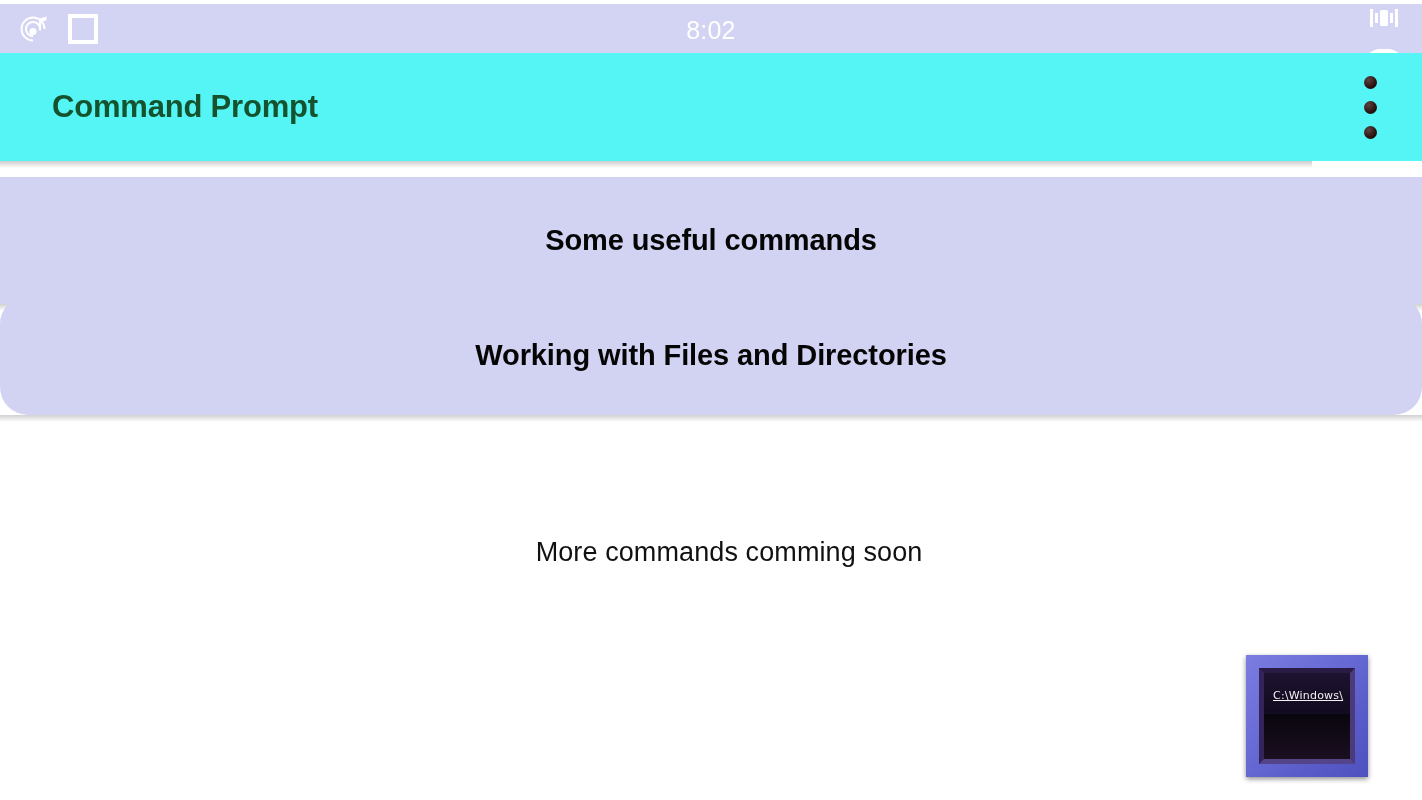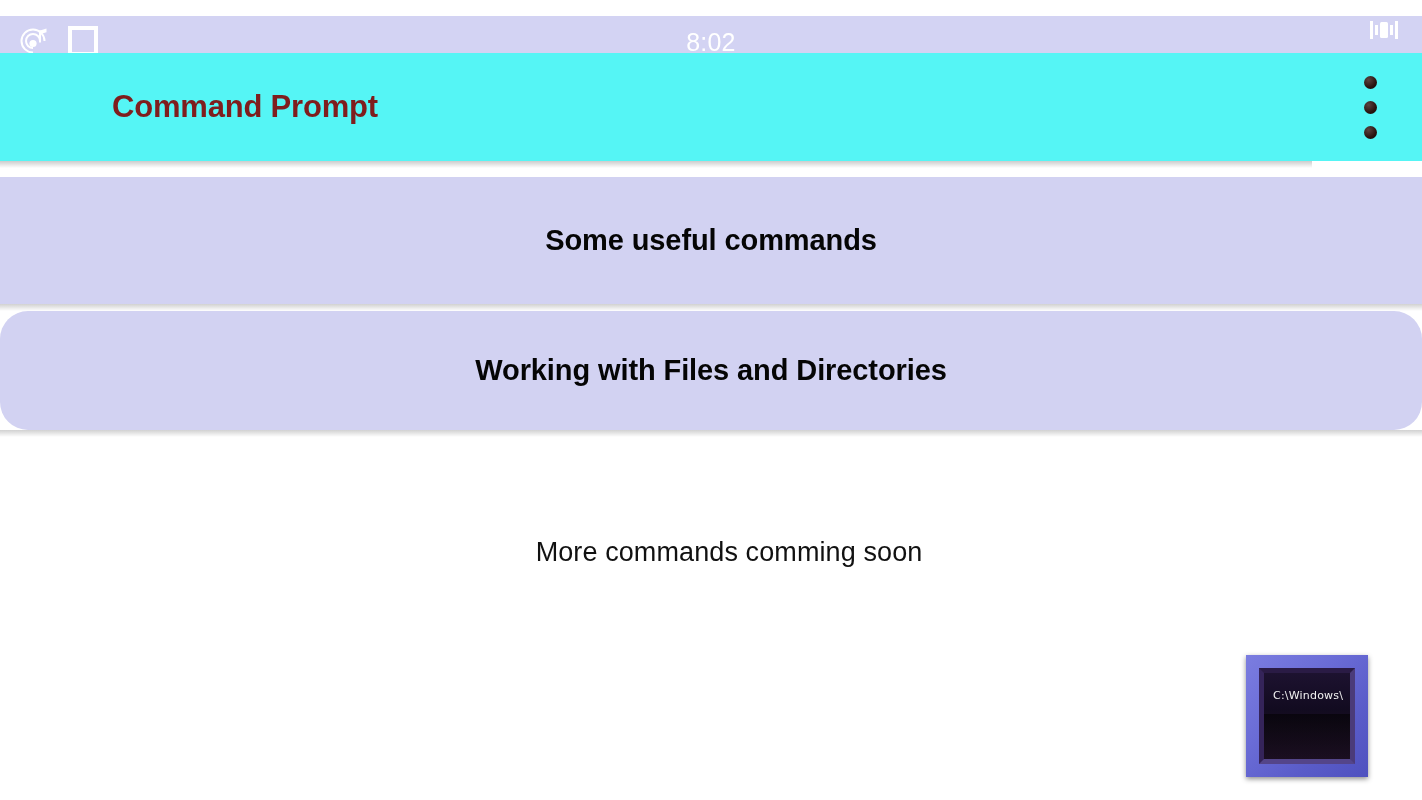--- a/index.html
+++ b/index.html
@@ -6,21 +6,21 @@
   html, body {
     width: 1422px; height: 800px;
     background: #ffffff;
     font-family: "Liberation Sans", sans-serif;
     overflow: hidden;
   }
   #app { position: relative; width: 1422px; height: 800px; background: #ffffff; }
 
   
   .status-bar {
-    position: absolute; top: 16px; left: 0;
+    position: absolute; top: 4px; left: 0;
     width: 1422px; height: 53px;
     background: #d3d3f3;
     display: flex; align-items: center;
     padding: 0 14px 0 18px;
   }
   .status-left { display: flex; align-items: center; gap: 16px; }
   .status-right {
     position: absolute; right: 14px; top: 0; height: 53px;
     display: flex; align-items: center; gap: 13px; flex-direction: column;
   }
@@ -38,22 +38,22 @@
     width: 1422px; height: 108px;
     background: #55f5f5;
     display: flex; align-items: center;
   }
   .appbar::after {
     content: ""; position: absolute; left: 0; top: 108px;
     width: 1312px; height: 7px;
     background: linear-gradient(to bottom, rgba(0,0,0,0.20), rgba(0,0,0,0));
   }
   .appbar-title {
-    margin-left: 112px;
-    font-size: 31px; font-weight: bold; color: #7f1d1d;
+    margin-left: 52px;
+    font-size: 31px; font-weight: bold; color: #14532d;
     letter-spacing: -0.2px;
     text-align: center;
   }
   .overflow-menu {
     position: absolute; right: 45px; top: 0; height: 108px;
     display: flex; flex-direction: column; align-items: center;
     justify-content: center; gap: 12px;
   }
   .dot {
     width: 13px; height: 13px; border-radius: 50%;
@@ -65,21 +65,21 @@
     position: absolute; left: 0; width: 1422px;
     background: #d2d2f2;
     display: flex; align-items: center; justify-content: center;
   }
   .card::after {
     content: ""; position: absolute; left: 0; bottom: -7px;
     width: 100%; height: 7px;
     background: linear-gradient(to bottom, rgba(0,0,0,0.18), rgba(0,0,0,0));
   }
   #card-commands { top: 177px; height: 127px; }
-  #card-files    { top: 311px; height: 119px; border-radius: 28px; }
+  #card-files    { top: 296px; height: 119px; border-radius: 28px; }
   .card-label {
     font-size: 29px; font-weight: bold; color: #050505;
     letter-spacing: -0.1px;
   }
 
   
   .body-note {
     position: absolute; left: 0; top: 537px; width: 1422px;
     text-align: center; font-size: 27px; color: #111111;
     letter-spacing: 0.1px;
@@ -104,21 +104,21 @@
     border-bottom: 5px solid #54458a;
     overflow: hidden;
   }
   .cmd-screen::after {
     content: ""; position: absolute; left: 0; right: 0; top: 48%; bottom: 0;
     background: linear-gradient(to bottom, rgba(0,0,0,0.55), rgba(10,5,20,0.35));
   }
   .cmd-text {
     position: absolute; left: 9px; top: 16px;
     color: #f2f2f2; font-family: "DejaVu Sans", sans-serif;
-    font-size: 11px; letter-spacing: 0.2px; white-space: nowrap; z-index: 2;
+    font-size: 11px; letter-spacing: 0.2px; white-space: nowrap; z-index: 2; text-decoration: underline;
   }
 </style>
 </head>
 <body>
 
 <div id="app">
 
   <div class="status-bar">
 
     <div class="status-left">

